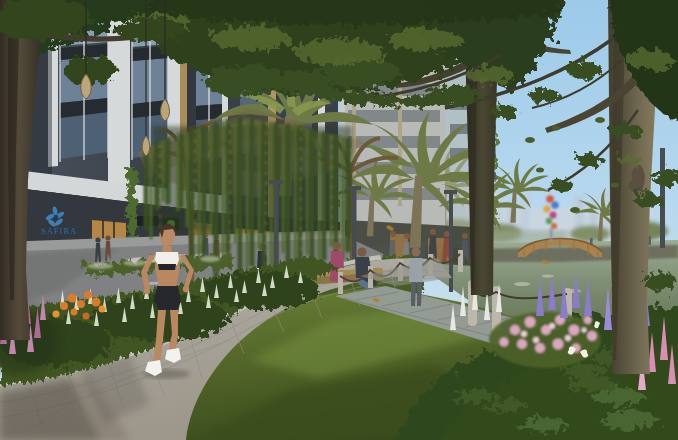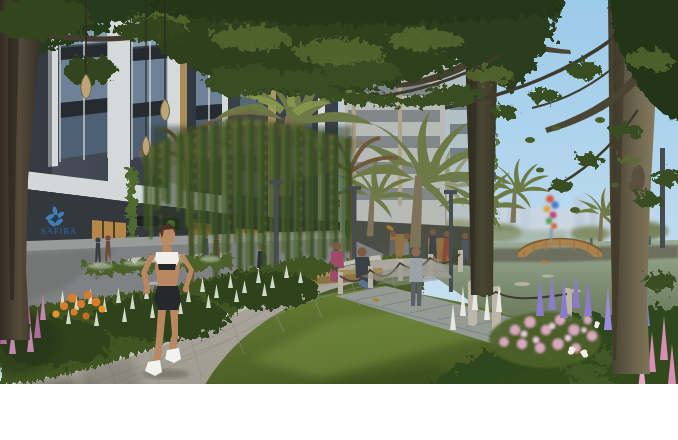--- a/index.html
+++ b/index.html
@@ -1,16 +1,16 @@
 <!DOCTYPE html>
 <html><head>
 <meta charset="utf-8">
 <style>
 html,body{margin:0;padding:0;background:#fff;font-family:"Liberation Sans",sans-serif;}
-#scene{width:678px;height:384px;overflow:hidden;position:relative;}
+#scene{width:678px;height:440px;overflow:hidden;position:relative;}
 </style>
 </head>
 <body>
 
 <div id="scene">
 <svg width="678" height="440" viewBox="0 0 678 440">
 <defs>
 <linearGradient id="sky" x1="0" y1="0" x2="0" y2="1">
   <stop offset="0" stop-color="#9ccae9"></stop>
   <stop offset="0.5" stop-color="#b9d9ee"></stop>

